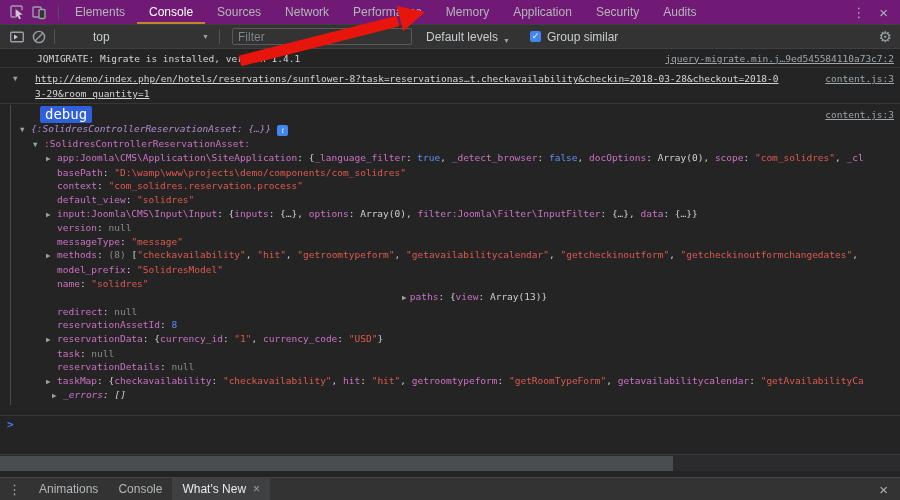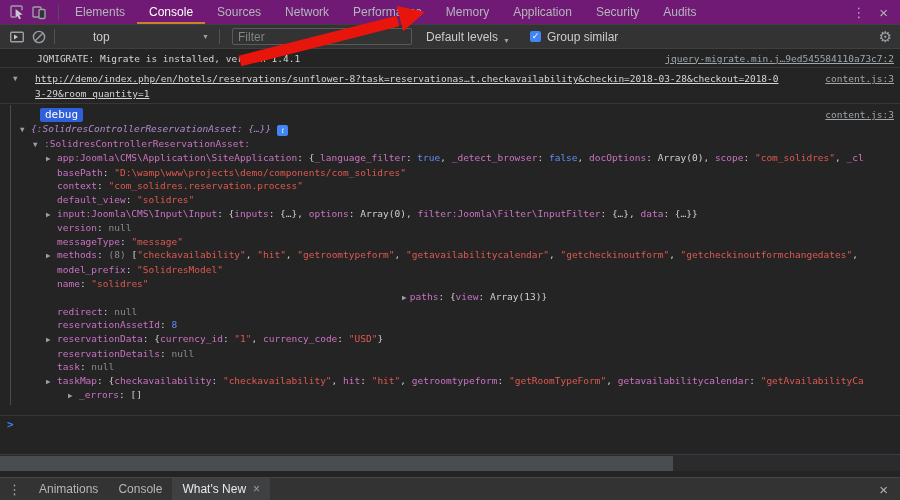--- a/index.html
+++ b/index.html
@@ -41,21 +41,21 @@
   .msg-border{border-bottom:1px solid rgba(255,255,255,0.09);}
   .msg1{display:flex;align-items:center;height:19px;padding:0 6px 0 37px;box-sizing:border-box;}
   .src-link{margin-left:auto;color:#9fa6ab;text-decoration:underline;white-space:nowrap;cursor:pointer;}
   .msg2{position:relative;padding:3px 6px 3px 35px;height:36px;box-sizing:border-box;}
   .disc{position:absolute;left:13px;top:6px;font-size:7.5px;color:#9aa0a6;cursor:pointer;}
   .urlline{display:flex;align-items:flex-start;line-height:15px;}
   .urltext{text-decoration:underline;white-space:nowrap;cursor:pointer;}
   .msg3{position:relative;padding:3px 0 12px 0;}
   .group-line{position:absolute;left:10px;top:1px;bottom:10px;width:1px;background:#4a4a4a;}
   .badge-row{display:flex;align-items:center;height:15px;padding:0 6px 0 40px;}
-  .badge{background:#2f5fd9;color:#ffffff;border-radius:2px;padding:0px 5px 1px 5px;font-size:11px;
+  .badge{background:#2f5fd9;color:#ffffff;border-radius:2px;padding:0px 5px 1px 5px;font-size:14px;
          font-family:"DejaVu Sans Mono",monospace;}
   .tree-row{line-height:13.6px;white-space:nowrap;overflow:hidden;cursor:default;}
   .arrow{display:inline-block;width:11px;font-size:7.5px;color:#9aa0a6;cursor:pointer;}
   .tk-name{color:#cb72c4;}
   .tk-preview{color:#b08bd0;font-style:italic;}
   .tk-str{color:#de5950;}
   .tk-bool,.tk-num{color:#5e8ef0;}
   .tk-null{color:#8b8b8b;}
   .tk-punct,.tk-arr{color:#d0d0d0;}
   .info-icon{display:inline-block;width:11px;height:11px;background:#4285f4;color:#e8f0fe;border-radius:2px;
@@ -185,24 +185,24 @@
         <div class="tree-row" style="padding-left: 46px;"><span class="arrow">▶</span><span class="tk-name">input:Joomla\CMS\Input\Input</span><span class="tk-punct">: {</span><span class="tk-name">inputs</span><span class="tk-punct">: {…}, </span><span class="tk-name">options</span><span class="tk-punct">: </span><span class="tk-arr">Array(0)</span><span class="tk-punct">, </span><span class="tk-name">filter:Joomla\Filter\InputFilter</span><span class="tk-punct">: {…}, </span><span class="tk-name">data</span><span class="tk-punct">: {…}}</span></div>
         <div class="tree-row" style="padding-left: 46px;"><span class="arrow"></span><span class="tk-name">version</span><span class="tk-punct">: </span><span class="tk-null">null</span></div>
         <div class="tree-row" style="padding-left: 46px;"><span class="arrow"></span><span class="tk-name">messageType</span><span class="tk-punct">: </span><span class="tk-str">"message"</span></div>
         <div class="tree-row" style="padding-left: 46px;"><span class="arrow">▶</span><span class="tk-name">methods</span><span class="tk-punct">: </span><span class="tk-null">(8)</span><span class="tk-punct"> [</span><span class="tk-str">"checkavailability"</span><span class="tk-punct">, </span><span class="tk-str">"hit"</span><span class="tk-punct">, </span><span class="tk-str">"getroomtypeform"</span><span class="tk-punct">, </span><span class="tk-str">"getavailabilitycalendar"</span><span class="tk-punct">, </span><span class="tk-str">"getcheckinoutform"</span><span class="tk-punct">, </span><span class="tk-str">"getcheckinoutformchangedates"</span><span class="tk-punct">,</span></div>
         <div class="tree-row" style="padding-left: 46px;"><span class="arrow"></span><span class="tk-name">model_prefix</span><span class="tk-punct">: </span><span class="tk-str">"SolidresModel"</span></div>
         <div class="tree-row" style="padding-left: 46px;"><span class="arrow"></span><span class="tk-name">name</span><span class="tk-punct">: </span><span class="tk-str">"solidres"</span></div>
         <div class="tree-row" style="padding-left: 46px; text-align: center;"><span class="arrow">▶</span><span class="tk-name">paths</span><span class="tk-punct">: {</span><span class="tk-name">view</span><span class="tk-punct">: </span><span class="tk-arr">Array(13)</span><span class="tk-punct">}</span></div>
         <div class="tree-row" style="padding-left: 46px;"><span class="arrow"></span><span class="tk-name">redirect</span><span class="tk-punct">: </span><span class="tk-null">null</span></div>
         <div class="tree-row" style="padding-left: 46px;"><span class="arrow"></span><span class="tk-name">reservationAssetId</span><span class="tk-punct">: </span><span class="tk-num">8</span></div>
         <div class="tree-row" style="padding-left: 46px;"><span class="arrow">▶</span><span class="tk-name">reservationData</span><span class="tk-punct">: {</span><span class="tk-name">currency_id</span><span class="tk-punct">: </span><span class="tk-str">"1"</span><span class="tk-punct">, </span><span class="tk-name">currency_code</span><span class="tk-punct">: </span><span class="tk-str">"USD"</span><span class="tk-punct">}</span></div>
+        <div class="tree-row" style="padding-left: 46px;"><span class="arrow"></span><span class="tk-name">task</span><span class="tk-punct">: </span><span class="tk-null">null</span></div>
         <div class="tree-row" style="padding-left: 46px;"><span class="arrow"></span><span class="tk-name">reservationDetails</span><span class="tk-punct">: </span><span class="tk-null">null</span></div>
-        <div class="tree-row" style="padding-left: 46px;"><span class="arrow"></span><span class="tk-name">task</span><span class="tk-punct">: </span><span class="tk-null">null</span></div>
         <div class="tree-row" style="padding-left: 46px;"><span class="arrow">▶</span><span class="tk-name">taskMap</span><span class="tk-punct">: {</span><span class="tk-name">checkavailability</span><span class="tk-punct">: </span><span class="tk-str">"checkavailability"</span><span class="tk-punct">, </span><span class="tk-name">hit</span><span class="tk-punct">: </span><span class="tk-str">"hit"</span><span class="tk-punct">, </span><span class="tk-name">getroomtypeform</span><span class="tk-punct">: </span><span class="tk-str">"getRoomTypeForm"</span><span class="tk-punct">, </span><span class="tk-name">getavailabilitycalendar</span><span class="tk-punct">: </span><span class="tk-str">"getAvailabilityCa</span></div>
-        <div class="tree-row" style="padding-left: 68px;"><span class="arrow">▶</span><span class="tk-name">_errors</span><span class="tk-punct">: []</span></div>
+        <div class="tree-row" style="padding-left: 52px; font-style: italic;"><span class="arrow">▶</span><span class="tk-name">_errors</span><span class="tk-punct">: []</span></div>
       </div>
   </div>
 
   <div class="prompt-row">
     <span class="prompt-chevron">&gt;</span>
   </div>
 </div>
 
 <div class="hscroll">
   <div class="hthumb"></div>

